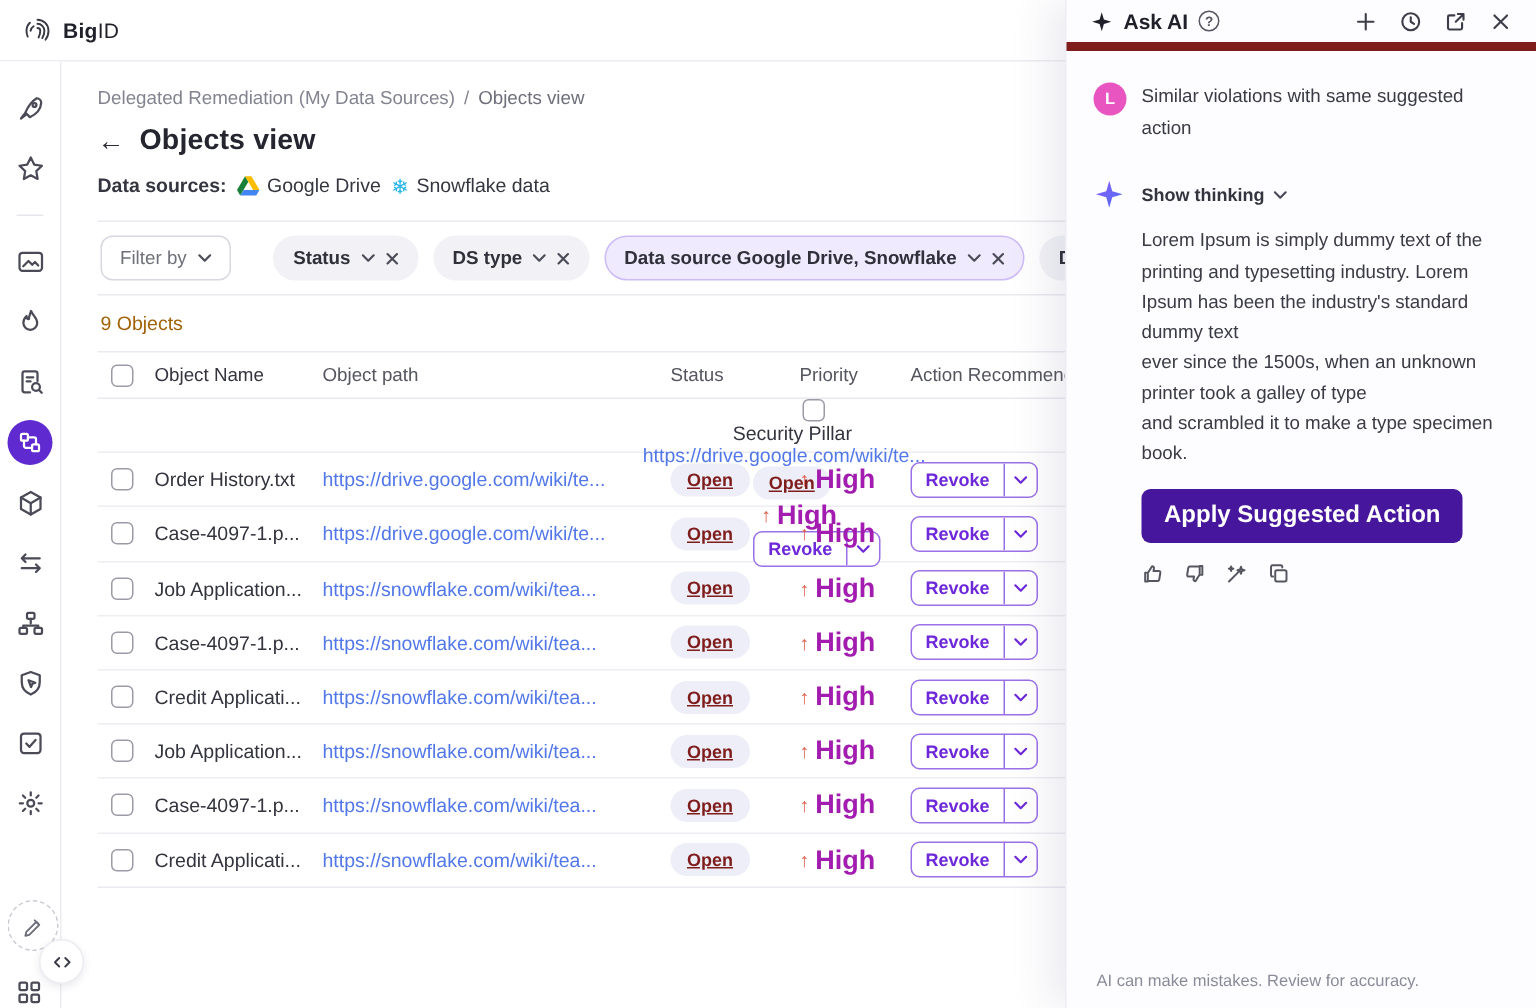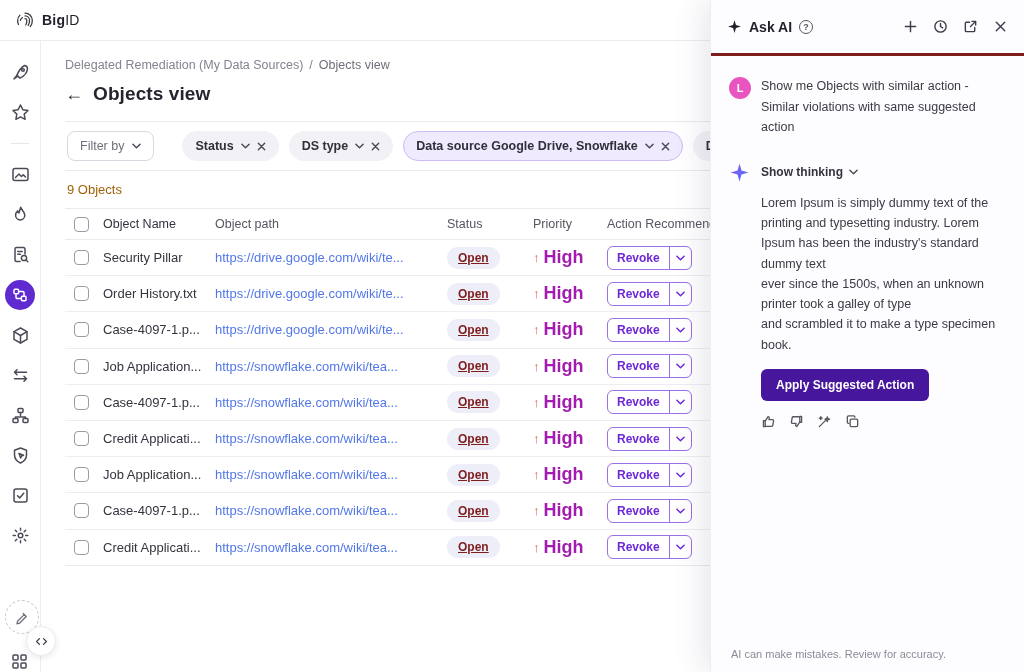--- a/index.html
+++ b/index.html
@@ -46,21 +46,21 @@
   .card { margin-top:16px; border-top:1px solid #e9e9ef; }
   .filter-row { display:flex; align-items:center; gap:28px; padding:9px 16px 9px 2px; white-space:nowrap; }
   .filter-by { display:flex; align-items:center; gap:8px; background:#fff; border:1px solid #d8d8e0; border-radius:8px; padding:7px 12px; font-size:12.5px; color:#6f7079; cursor:pointer; }
   .chip { display:flex; align-items:center; gap:7px; background:#f2f2f6; border:1px solid #f2f2f6; border-radius:16px; padding:7px 12px; font-size:12.5px; color:#2f3039; font-weight:600; cursor:pointer; flex:none; }
   .chip.active { background:#efeafd; border-color:#cdbbf7; }
   .chev-sm { width:9px; height:6px; stroke:#4a4b57; fill:none; stroke-width:1.6; stroke-linecap:round; stroke-linejoin:round; }
   .x-sm { width:9px; height:9px; stroke:#4a4b57; fill:none; stroke-width:1.6; stroke-linecap:round; }
   .count-row { border-top:1px solid #e9e9ef; padding:11px 0 11px 2px; font-size:13px; color:#a16207; }
   .thead { border-top:1px solid #e9e9ef; display:flex; align-items:center; height:31px; font-size:12.5px; color:#55565f; }
   .trow { display:flex; align-items:center; height:36.2px; border-top:1px solid #ededf2; font-size:13px; }
-  .tbody .trow:first-child { border-top:1px solid #e9e9ef; }
+  .tbody .trow:first-child { border-top:1px solid #e9e9ef;flex-direction:column; }
   .tbody { border-bottom:1px solid #e9e9ef; }
   .cell { flex:none; display:flex; align-items:center; }
   .c-check { width:38px; padding-left:9px; }
   .c-name { width:112px; color:#33343e; }
   .c-path { width:232px; }
   .c-status { width:86px; }
   .c-priority { width:74px; gap:4px; }
   .c-action { flex:1; }
   .checkbox { width:15px; height:15px; border:1.5px solid #9a9ba6; border-radius:4px; background:#fff; cursor:pointer; }
   .link { color:#5277e8; text-decoration:none; cursor:pointer; }
@@ -68,36 +68,36 @@
   .pr-arrow { color:#e0614f; font-size:13px; font-weight:700; }
   .pr-label { color:#a21caf; font-weight:700; font-size:18px; }
   .revoke-btn { display:flex; align-items:center; border:1px solid #9a70e8; border-radius:6px; overflow:hidden; cursor:pointer; background:#fff; }
   .revoke-label { font-size:12px; font-weight:700; color:#6d28d9; padding:4px 9px; }
   .revoke-divider { width:1px; align-self:stretch; background:#9a70e8; }
   .revoke-caret { padding:4px 6px; display:flex; align-items:center; }
   .revoke-caret svg { width:9px; height:6px; stroke:#6d28d9; fill:none; stroke-width:1.6; stroke-linecap:round; stroke-linejoin:round; }
 
   
   .ai-panel { position:absolute; top:0; right:0; width:314px; height:672px; background:#fdfdff; border-left:1px solid #ededf3; box-shadow:-10px 0 26px rgba(60,60,110,.10); z-index:10; display:flex; flex-direction:column; }
-  .ai-header { height:56px; flex:none; display:flex; align-items:center; gap:7px; padding:0 16px; border-bottom:3px solid #7f1d1d; }
+  .ai-header { height:34px; flex:none; display:flex; align-items:center; gap:7px; padding:0 16px; border-bottom:6px solid #7f1d1d; }
   .ai-title { font-size:14px; font-weight:800; color:#1f2029; }
   .help-circ { width:14px; height:14px; border:1.3px solid #55565f; border-radius:50%; font-size:9px; color:#55565f; display:flex; align-items:center; justify-content:center; font-weight:700; cursor:pointer; }
   .ai-header-actions { margin-left:auto; display:flex; align-items:center; gap:15px; }
   .ai-header-actions .hbtn { color:#3c3d48; cursor:pointer; display:flex; align-items:center; }
   .ai-header-actions svg { width:15px; height:15px; stroke:#3c3d48; fill:none; stroke-width:1.5; stroke-linecap:round; stroke-linejoin:round; }
   .ai-body { flex:1; padding:20px 18px 0 18px; overflow:hidden; }
   .user-msg { display:flex; gap:10px; }
   .avatar { flex:none; width:22px; height:22px; border-radius:50%; background:#e855c0; color:#fff; font-size:11px; font-weight:700; display:flex; align-items:center; justify-content:center; margin-top:1px; }
   .user-text { font-size:12.5px; color:#3a3b45; line-height:1.65; }
   .ai-msg { margin-top:24px; display:flex; gap:11px; align-items:center; }
   .sparkle { width:21px; height:21px; flex:none; }
   .show-thinking { display:flex; align-items:center; gap:6px; font-size:12px; font-weight:700; color:#33343e; cursor:pointer; }
   .ai-response { margin:10px 0 0 32px; font-size:12.5px; color:#3a3b45; line-height:1.62; max-width:258px; }
   .resp-line { margin:0; }
-  .apply-btn { margin:14px 0 0 32px; display:inline-block; background:#46169c; color:#fff; font-size:12px; font-weight:700; padding:9px 15px; border-radius:6px; border:none; cursor:pointer; font-family:inherit; }
+  .apply-btn { margin:14px 0 0 32px; display:inline-block; background:#46169c; color:#fff; font-size:16px; font-weight:700; padding:9px 15px; border-radius:6px; border:none; cursor:pointer; font-family:inherit; }
   .feedback-row { margin:13px 0 0 32px; display:flex; gap:13px; }
   .feedback-row .fbtn { cursor:pointer; display:flex; align-items:center; }
   .feedback-row svg { width:15px; height:15px; stroke:#55565f; fill:none; stroke-width:1.4; stroke-linecap:round; stroke-linejoin:round; }
   .ai-footer { flex:none; padding:0 18px 12px 18px; }
   .ask-input-wrap { position:relative; }
   .ask-input { width:100%; height:37px; border:1px solid #abaee2; border-radius:8px; background:#fff; padding:0 36px 0 12px; font-size:13px; color:#33343e; font-family:inherit; outline:none; }
   .ask-input::placeholder { color:#9b9ca8; }
   .enter-icon { position:absolute; right:11px; top:9px; width:16px; height:16px; }
   .enter-icon svg { width:16px; height:16px; stroke:#7b7fd4; fill:none; stroke-width:1.5; stroke-linecap:round; stroke-linejoin:round; }
   .disclaimer { margin-top:7px; font-size:11px; color:#8a8b98; padding-left:2px; }
@@ -228,20 +228,35 @@
       <span>Delegated Remediation (My Data Sources)</span>
       <span>/</span>
       <span class="crumb-current">Objects view</span>
     </div>
 
     <div class="title-row">
       <span class="back-arrow">←</span>
       <span class="page-title">Objects view</span>
     </div>
 
+    <div class="sources-row">
+      <span class="sources-label">Data sources:</span>
+      <span class="src">
+        <svg viewBox="0 0 24 21">
+          <polygon points="8.6,0 0,14.8 3.4,20.6 12.1,5.9" fill="#188038"></polygon>
+          <polygon points="8.6,0 15.4,0 24,14.8 17.2,14.8" fill="#fbbc04"></polygon>
+          <polygon points="3.5,20.6 20.5,20.6 24,14.8 7,14.8" fill="#4285f4"></polygon>
+        </svg>
+        <span>Google Drive</span>
+      </span>
+      <span class="src">
+        <span class="snowflake-glyph" style="color:#29b5e8;">❄</span>
+        <span>Snowflake data</span>
+      </span>
+    </div>
 
     <div class="card">
       <div class="filter-row">
         <span class="filter-by">
           <span>Filter by</span>
           <svg class="chev-sm" viewBox="0 0 10 6">
               <path d="M1 1l4 4 4-4"></path>
             </svg>
         </span>
         <span style="display:flex;gap:10px;">
@@ -596,21 +611,20 @@
               <path d="M3.5 3.5l9 9M12.5 3.5l-9 9"></path>
             </svg>
         </span>
       </span>
     </div>
 
     <div class="ai-body">
       <div class="user-msg">
         <span class="avatar">L</span>
         <span class="user-text">
-          <div>Show me Objects with similar action -</div>
           <div>Similar violations with same suggested action</div>
         </span>
       </div>
 
       <div class="ai-msg">
         <svg class="sparkle" viewBox="0 0 20 20">
           <defs>
               <linearGradient id="spg" x1="0" y1="0" x2="1" y2="1">
                 <stop offset="0" stop-color="#8a5cf6"></stop>
                 <stop offset="1" stop-color="#4f6ef7"></stop>

